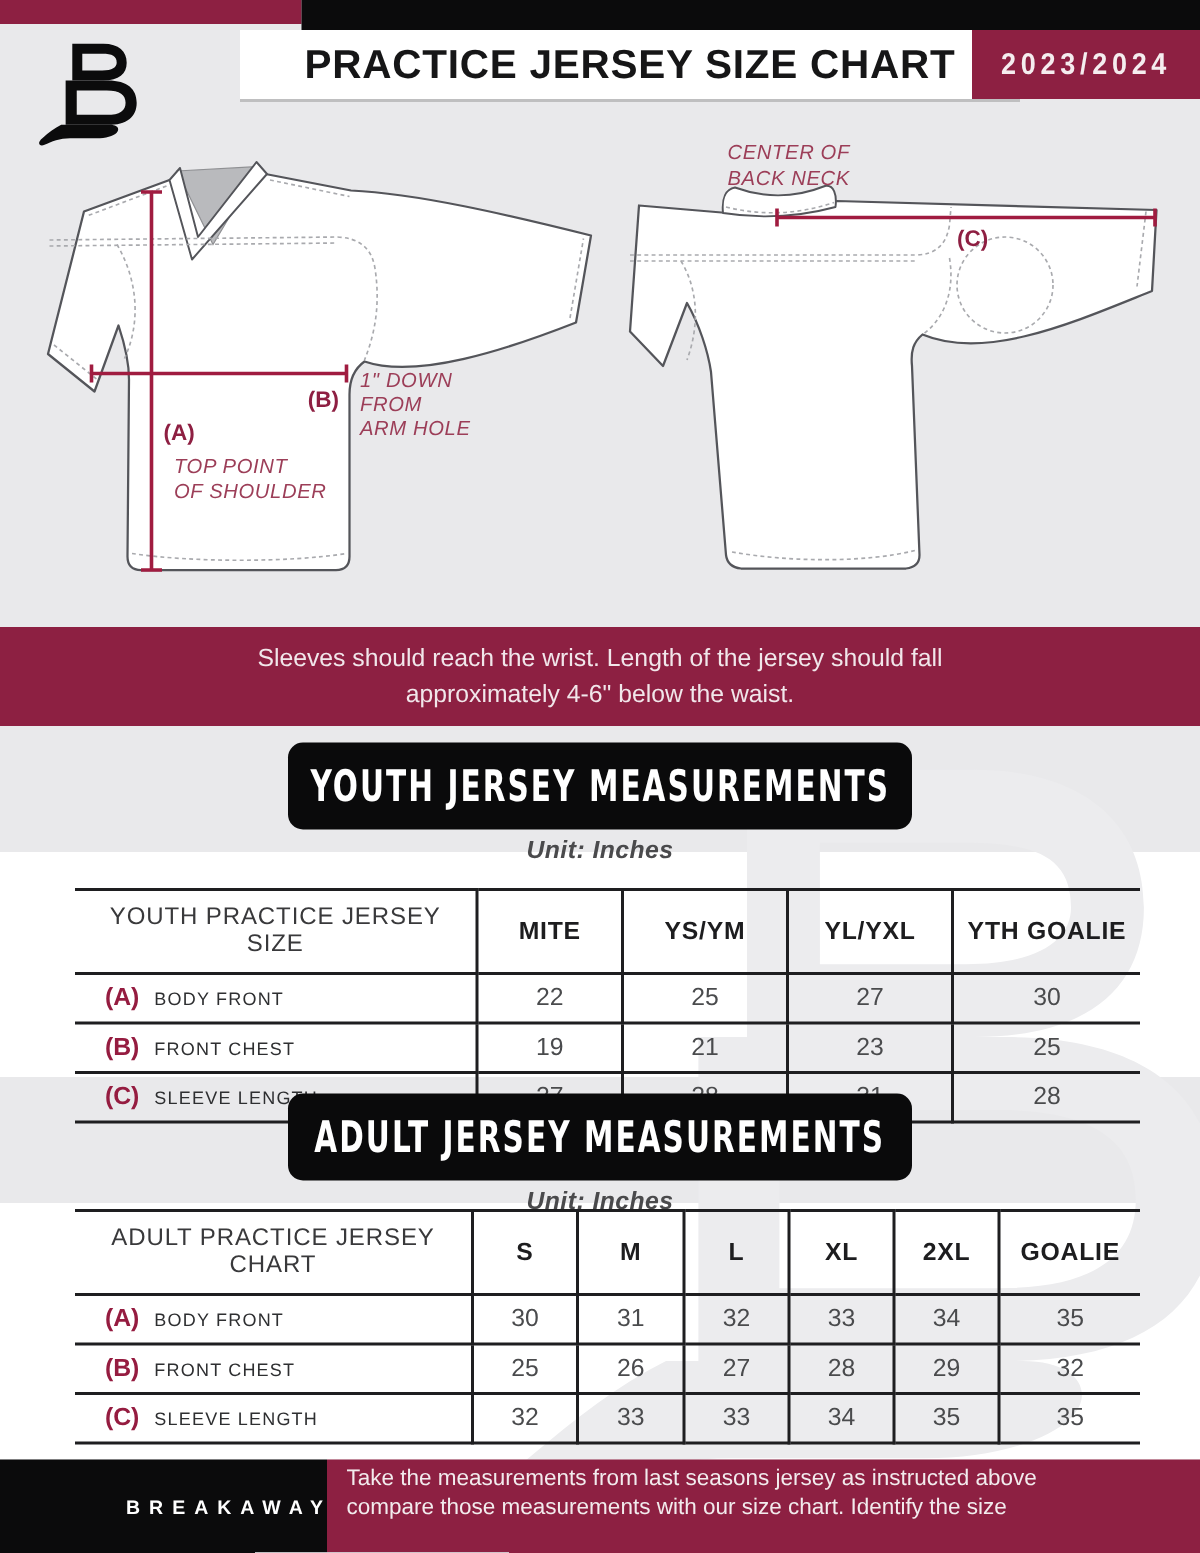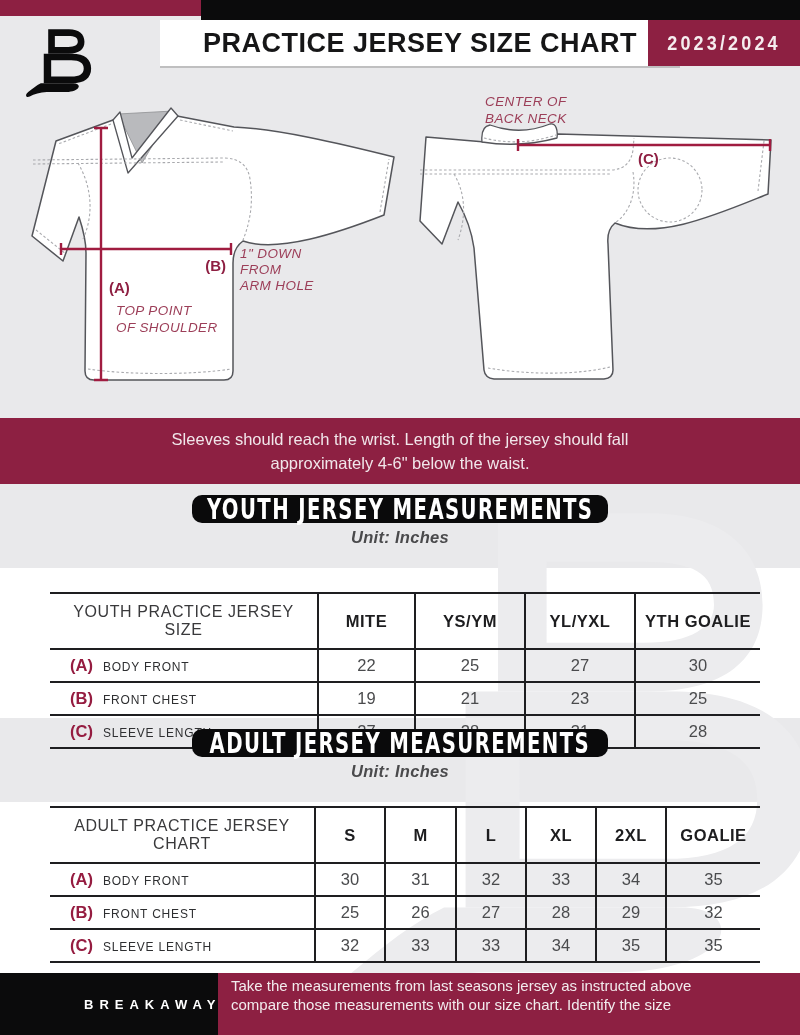--- a/index.html
+++ b/index.html
@@ -47,21 +47,21 @@
   
   .banner{
     position:absolute;left:0;top:418px;width:800px;height:66px;background:var(--maroon);
     z-index:3;text-align:center;color:#F1E6EA;font-size:16.5px;line-height:24px;padding-top:9px;
   }
   
   .sec-head{position:absolute;left:0;width:800px;height:84px;}
   .sec-head.youth{top:484px;}
   .sec-head.adult{top:718px;}
   .pill{
-    position:relative;z-index:2;margin:11px auto 0;width:416px;height:28px;
+    position:relative;z-index:2;margin:11px auto 0;width:416px;height:58px;
     background:#0A0A0B;border-radius:10px;display:flex;align-items:center;justify-content:center;
   }
   .pill span{
     color:#fff;font-family:"DejaVu Sans",sans-serif;font-weight:bold;font-size:29px;
     letter-spacing:2px;transform:scaleX(.68);white-space:nowrap;
   }
   .unit{position:relative;z-index:2;text-align:center;font-style:italic;font-weight:bold;font-size:16.5px;color:#4A4A4C;margin-top:5px;letter-spacing:.3px;}
   
   .band-white{position:absolute;left:0;width:800px;background:#fff;}
   .band-white.youth{top:568px;height:150px;}

